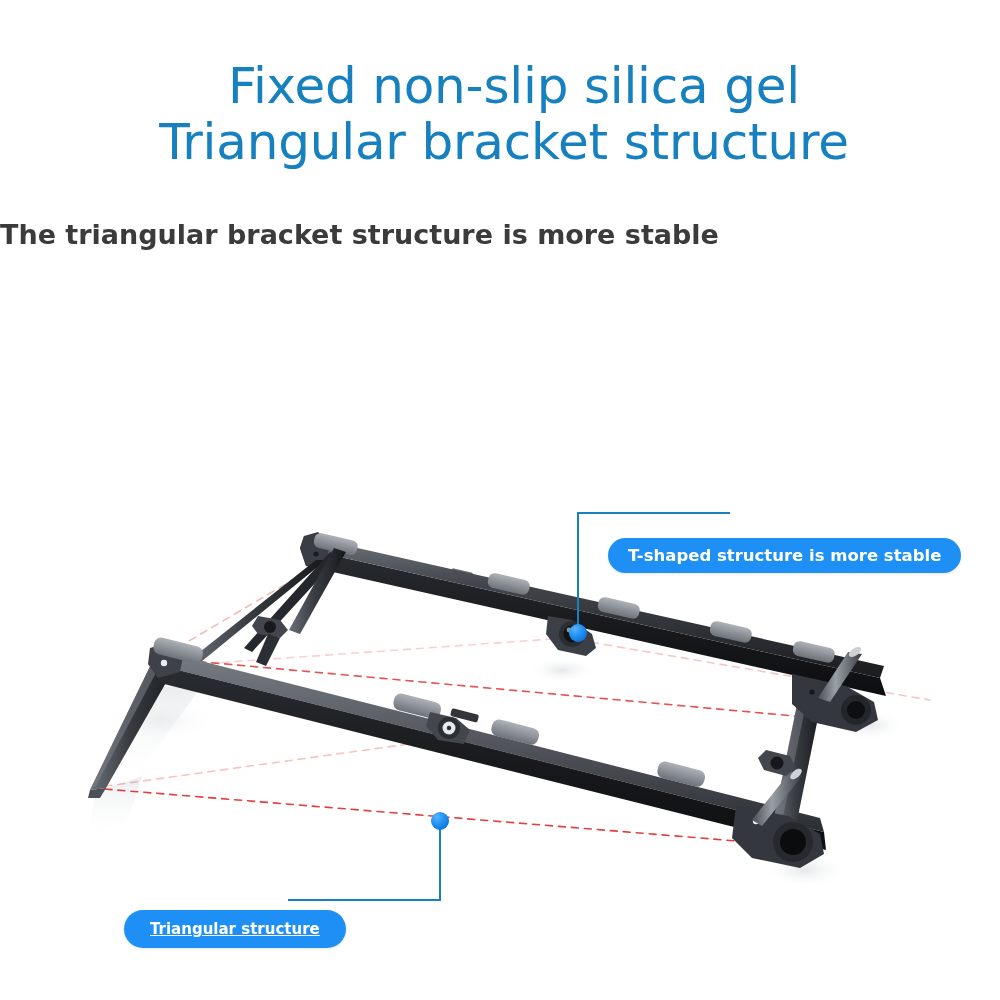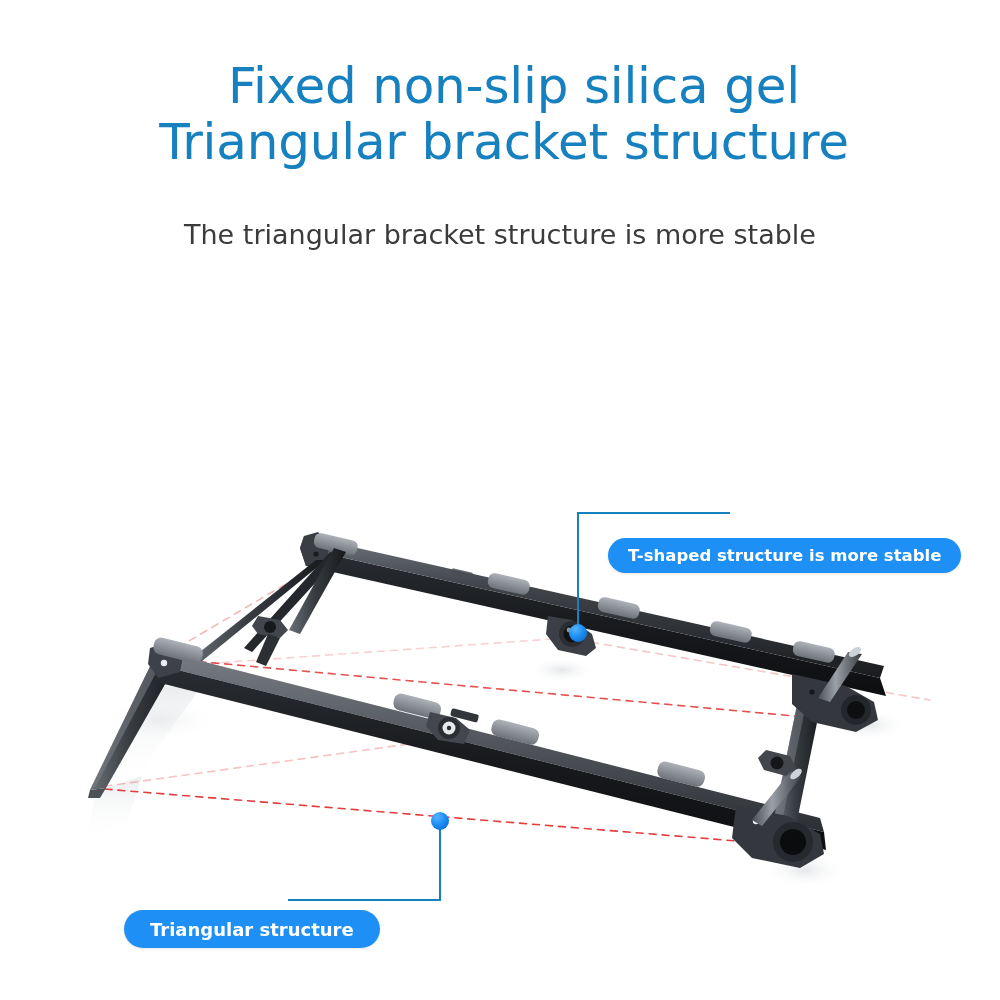--- a/index.html
+++ b/index.html
@@ -30,25 +30,24 @@
     font-weight:400;
     letter-spacing:-0.2px;
     white-space:nowrap;
   }
   .headline.l1 { padding-left:28px; }
   .headline.l2 { padding-left:8px;text-align:center; }
   #subtitle {
     position:absolute;
     left:0; top:218px;
     width:1000px;
-    text-align:center;
     color:#3b3b3b;
     font-size:27px;
     line-height:34px;
-    font-weight:400;
+    font-weight:700;
     white-space:nowrap;
   }
 
   
   #stage {
     position:absolute;
     left:0; top:420px;
     width:1000px; height:580px;
   }
   #product-svg { position:absolute; left:0; top:0; }
@@ -70,22 +69,23 @@
     left:608px; top:538px;
     height:35px;
     padding:0 20px;
     font-size:16.5px;
     border-radius:18px;
   }
   #pill-tri {
     left:124px; top:910px;
     height:38px;
     padding:0 26px;
-    font-size:18px;
+    font-size:15px;
     border-radius:19px;
+    text-decoration:underline;
   }
 </style>
 </head>
 <body>
 
 <div id="slide">
 
   <div id="header">
     <div class="headline l1">Fixed non-slip silica gel</div>
     <div class="headline l2">Triangular bracket structure</div>

